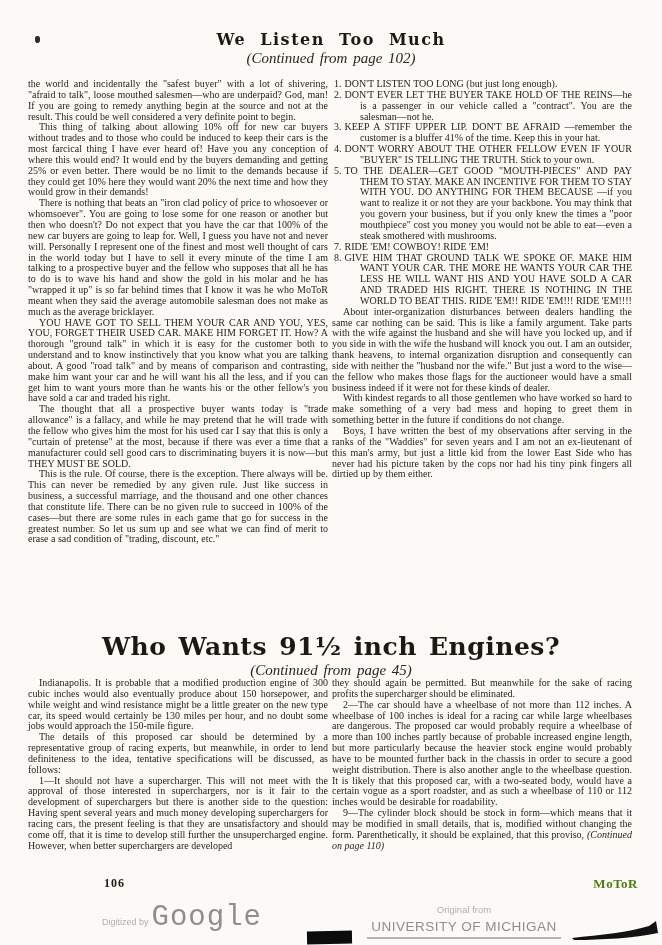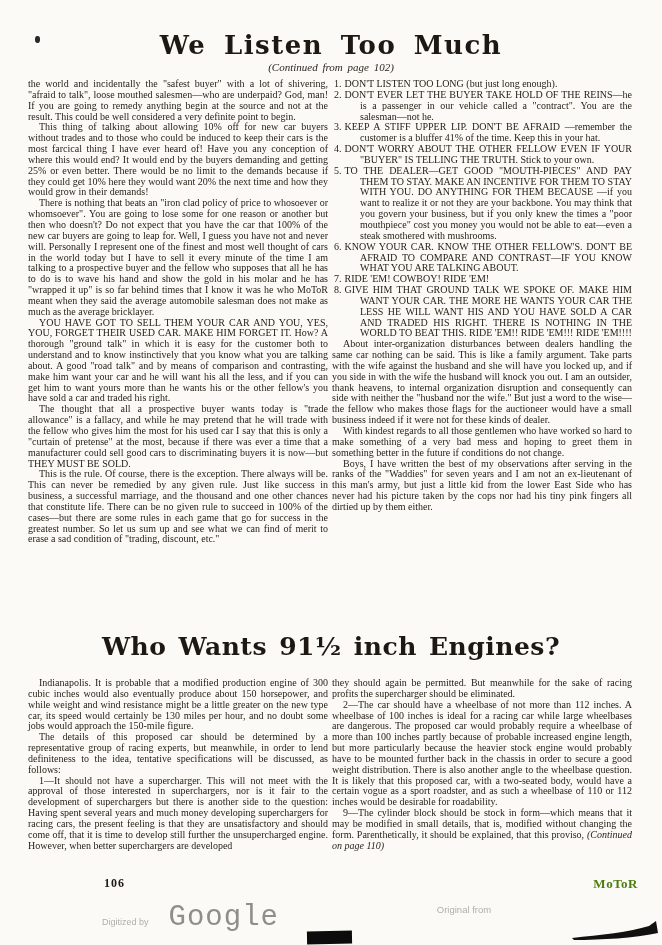--- a/index.html
+++ b/index.html
@@ -15,25 +15,25 @@
   
   .art-header { position:absolute; left:0; right:0; text-align:center; }
   .art1-header { top:30px; }
   .art2-header { top:632px; }
   .art-title {
     margin:0;
     font-family:"DejaVu Serif", serif;
     font-weight:bold;
     color:#1d1812;
   }
-  .art1-header .art-title { font-size:26px; letter-spacing:1.5px; word-spacing:7px; }
+  .art1-header .art-title { font-size:16px; letter-spacing:1.5px; word-spacing:7px; }
   .art2-header .art-title { font-size:25px; letter-spacing:0.5px; word-spacing:3px; }
   .art-subtitle {
     margin:1px 0 0 0;
-    font-size:11px;
+    font-size:15px;
     font-style:italic;
     color:#2c261d;
     word-spacing:2px;
   }
   
   .cols { position:absolute; left:28px; width:612px; display:flex; gap:4px; }
   .art1-cols { top:79px; }
   .art2-cols { top:678px; }
   .col { width:300px; font-size:10px; line-height:10.85px; }
   
@@ -54,21 +54,21 @@
     position:absolute; top:876px; left:104px;
     font-size:12px; font-weight:bold; letter-spacing:1px; color:#1f1a13;
   }
   .magname {
     position:absolute; top:876px; right:24px;
     font-size:13px; font-weight:bold; letter-spacing:0.5px; color:#4d7c0f;
   }
   
   .digitized {
     position:absolute; top:901px; left:102px;
-    display:flex; align-items:baseline; gap:20px;
+    display:flex; align-items:baseline; gap:3px;
   }
   .digitized .small {
     font-family:"Liberation Sans", sans-serif;
     font-size:9px; color:#b0afab;
   }
   .google-logo {
     font-family:Liberation Mono, monospace;
     font-size:29px; color:#8f8e8a; letter-spacing:1px;
   }
   .original {
@@ -116,32 +116,32 @@
       <p class="p ind">The thought that all a prospective buyer wants today is "trade allowance" is a fallacy, and while he may pretend that he will trade with the fellow who gives him the most for his used car I say that this is only a "curtain of pretense" at the most, because if there was ever a time that a manufacturer could sell good cars to discriminating buyers it is now—but THEY MUST BE SOLD.</p>
       <p class="p ind">This is the rule.  Of course, there is the exception.  There always will be.  This can never be remedied by any given rule.  Just like success in business, a successful marriage, and the thousand and one other chances that constitute life.  There can be no given rule to succeed in 100% of the cases—but there are some rules in each game that go for success in the greatest number.  So let us sum up and see what we can find of merit to erase a sad condition of "trading, discount, etc."</p>
     </div>
     <div class="col">
       <div class="num-list">
         <div class="list-item"><span class="num">1.</span><span>DON'T LISTEN TOO LONG (but just long enough).</span></div>
         <div class="list-item"><span class="num">2.</span><span>DON'T EVER LET THE BUYER TAKE HOLD OF THE REINS—he is a passenger in our vehicle called a "contract".  You are the salesman—not he.</span></div>
         <div class="list-item"><span class="num">3.</span><span>KEEP A STIFF UPPER LIP.  DON'T BE AFRAID —remember the customer is a bluffer 41% of the time.  Keep this in your hat.</span></div>
         <div class="list-item"><span class="num">4.</span><span>DON'T WORRY ABOUT THE OTHER FELLOW EVEN IF YOUR "BUYER" IS TELLING THE TRUTH.  Stick to your own.</span></div>
         <div class="list-item"><span class="num">5.</span><span>TO THE DEALER—GET GOOD "MOUTH-PIECES" AND PAY THEM TO STAY.  MAKE AN INCENTIVE FOR THEM TO STAY WITH YOU.  DO ANYTHING FOR THEM BECAUSE —if you want to realize it or not they are your backbone.  You may think that you govern your business, but if you only knew the times a "poor mouthpiece" cost you money you would not be able to eat—even a steak smothered with mushrooms.</span></div>
-        <div class="list-item"><span class="num">6.</span><span>KNOW YOUR CAR.  KNOW THE OTHER FELLOW'S.  DON'T BE AFRAID TO COMPARE AND CONTRAST—IF YOU KNOW WHAT YOU ARE TALKING ABOUT.</span></div>
         <div class="list-item"><span class="num">7.</span><span>RIDE 'EM!  COWBOY!  RIDE 'EM!</span></div>
         <div class="list-item"><span class="num">8.</span><span>GIVE HIM THAT GROUND TALK WE SPOKE OF.  MAKE HIM WANT YOUR CAR.  THE MORE HE WANTS YOUR CAR THE LESS HE WILL WANT HIS AND YOU HAVE SOLD A CAR AND TRADED HIS RIGHT.  THERE IS NOTHING IN THE WORLD TO BEAT THIS. RIDE 'EM!!  RIDE 'EM!!!  RIDE 'EM!!!!</span></div>
       </div>
       <p class="p ind">About inter-organization disturbances between dealers handling the same car nothing can be said.  This is like a family argument.  Take parts with the wife against the husband and she will have you locked up, and if you side in with the wife the husband will knock you out.  I am an outsider, thank heavens, to internal organization disruption and consequently can side with neither the "husband nor the wife."  But just a word to the wise—the fellow who makes those flags for the auctioneer would have a small business indeed if it were not for these kinds of dealer.</p>
       <p class="p ind">With kindest regards to all those gentlemen who have worked so hard to make something of a very bad mess and hoping to greet them in something better in the future if conditions do not change.</p>
       <p class="p ind">Boys, I have written the best of my observations after serving in the ranks of the "Waddies" for seven years and I am not an ex-lieutenant of this man's army, but just a little kid from the lower East Side who has never had his picture taken by the cops nor had his tiny pink fingers all dirtied up by them either.</p>
     </div>
   </div>
 
   <div class="art-header art2-header">
     <h1 class="art-title">Who Wants 91½ inch Engines?</h1>
+    <p class="art-subtitle">(Continued from page 45)</p>
   </div>
 
   <div class="cols art2-cols">
     <div class="col">
       <p class="p ind">Indianapolis.  It is probable that a modified production engine of 300 cubic inches would also eventually produce about 150 horsepower, and while weight and wind resistance might be a little greater on the new type car, its speed would certainly be 130 miles per hour, and no doubt some jobs would approach the 150-mile figure.</p>
       <p class="p ind">The details of this proposed car should be determined by a representative group of racing experts, but meanwhile, in order to lend definiteness to the idea, tentative specifications will be discussed, as follows:</p>
       <p class="p ind">1—It should not have a supercharger.  This will not meet with the approval of those interested in superchargers, nor is it fair to the development of superchargers but there is another side to the question: Having spent several years and much money developing superchargers for racing cars, the present feeling is that they are unsatisfactory and should come off, that it is time to develop still further the unsupercharged engine.  However, when better superchargers are developed</p>
     </div>
     <div class="col">
       <p class="p">they should again be permitted.  But meanwhile for the sake of racing profits the supercharger should be eliminated.</p>
@@ -152,20 +152,21 @@
 
   <div class="folio">106</div>
   <div class="magname">MoToR</div>
 
   <div class="digitized">
     <span class="small">Digitized by</span>
     <span class="google-logo">Google</span>
   </div>
   <div class="original">
     <span class="small">Original from</span><br>
+    <span class="inst">UNIVERSITY OF MICHIGAN</span>
   </div>
 
   <div class="blob"></div>
   <svg class="swoosh" width="88" height="24" viewBox="0 0 88 24">
     <path d="M0 17 C28 14 58 11 77 5 L84 0 L86 12 C62 17 30 19 2 19 Z" fill="#111"></path>
   </svg>
 
 </div>
 
 </body></html>

